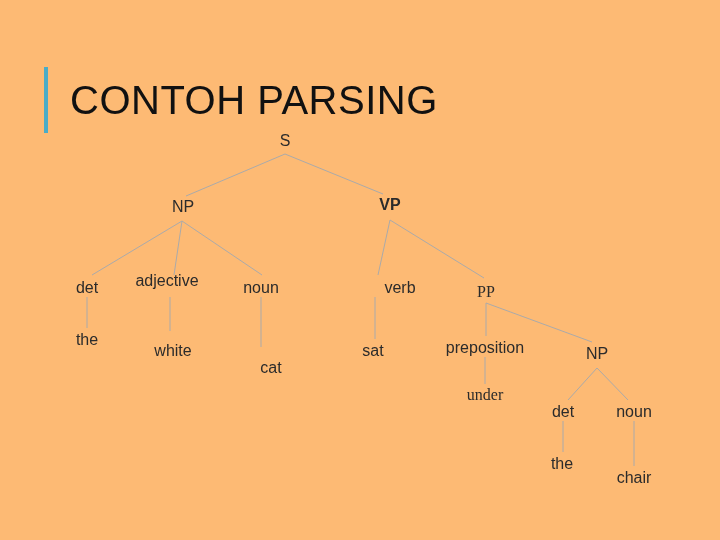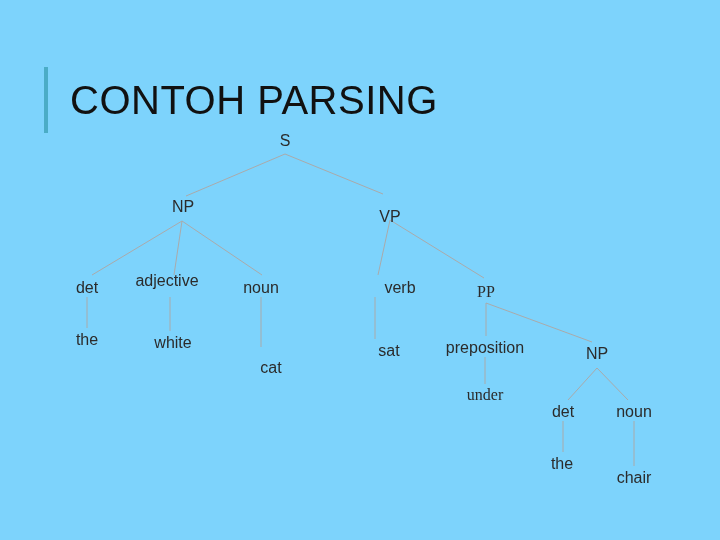--- a/index.html
+++ b/index.html
@@ -4,21 +4,21 @@
 <style>
   html, body {
     margin: 0;
     padding: 0;
     background: #ffffff;
   }
   #slide {
     position: relative;
     width: 720px;
     height: 540px;
-    background: #7dd3fc;
+    background: #fdba74;
     overflow: hidden;
     font-family: "Liberation Sans", sans-serif;
   }
 
   
   #title-block {
     position: absolute;
     left: 44px;
     top: 66px;
     height: 68px;
@@ -96,30 +96,30 @@
         <line x1="486" y1="303" x2="592" y2="342" stroke="#AAAAAA" stroke-width="1"></line>
         <line x1="485" y1="357" x2="485" y2="384" stroke="#AAAAAA" stroke-width="1"></line>
         <line x1="597" y1="368" x2="568" y2="400" stroke="#AAAAAA" stroke-width="1"></line>
         <line x1="597" y1="368" x2="628" y2="400" stroke="#AAAAAA" stroke-width="1"></line>
         <line x1="563" y1="421" x2="563" y2="452" stroke="#AAAAAA" stroke-width="1"></line>
         <line x1="634" y1="421" x2="634" y2="466" stroke="#AAAAAA" stroke-width="1"></line>
       </svg>
     <div id="tree-nodes">
         <div class="tree-node" style="left: 285px; top: 141px;">S</div>
         <div class="tree-node" style="left: 183px; top: 207px;">NP</div>
-        <div class="tree-node" style="left: 390px; top: 217px;">VP</div>
+        <div class="tree-node" style="left: 390px; top: 205px; font-weight: bold;">VP</div>
         <div class="tree-node" style="left: 87px; top: 288px;">det</div>
         <div class="tree-node" style="left: 167px; top: 281px;">adjective</div>
         <div class="tree-node" style="left: 261px; top: 288px;">noun</div>
         <div class="tree-node" style="left: 376px; top: 288px; margin-left: 24px;">verb</div>
         <div class="tree-node" style="left: 486px; top: 292px; font-family: Liberation Serif, serif;">PP</div>
         <div class="tree-node leaf" style="left: 87px; top: 340px;">the</div>
-        <div class="tree-node leaf" style="left: 173px; top: 343px;">white</div>
+        <div class="tree-node leaf" style="left: 173px; top: 351px;">white</div>
         <div class="tree-node leaf" style="left: 271px; top: 359px; margin-top: 9px;">cat</div>
-        <div class="tree-node leaf" style="left: 373px; top: 351px; margin-left: 16px;">sat</div>
+        <div class="tree-node leaf" style="left: 373px; top: 351px;">sat</div>
         <div class="tree-node" style="left: 485px; top: 348px;">preposition</div>
         <div class="tree-node" style="left: 597px; top: 354px;">NP</div>
         <div class="tree-node leaf" style="left: 485px; top: 395px; font-family: Liberation Serif, serif;">under</div>
         <div class="tree-node" style="left: 563px; top: 412px;">det</div>
         <div class="tree-node" style="left: 634px; top: 412px;">noun</div>
         <div class="tree-node leaf" style="left: 562px; top: 464px;">the</div>
         <div class="tree-node leaf" style="left: 634px; top: 478px;">chair</div>
       </div>
   </div>
 

